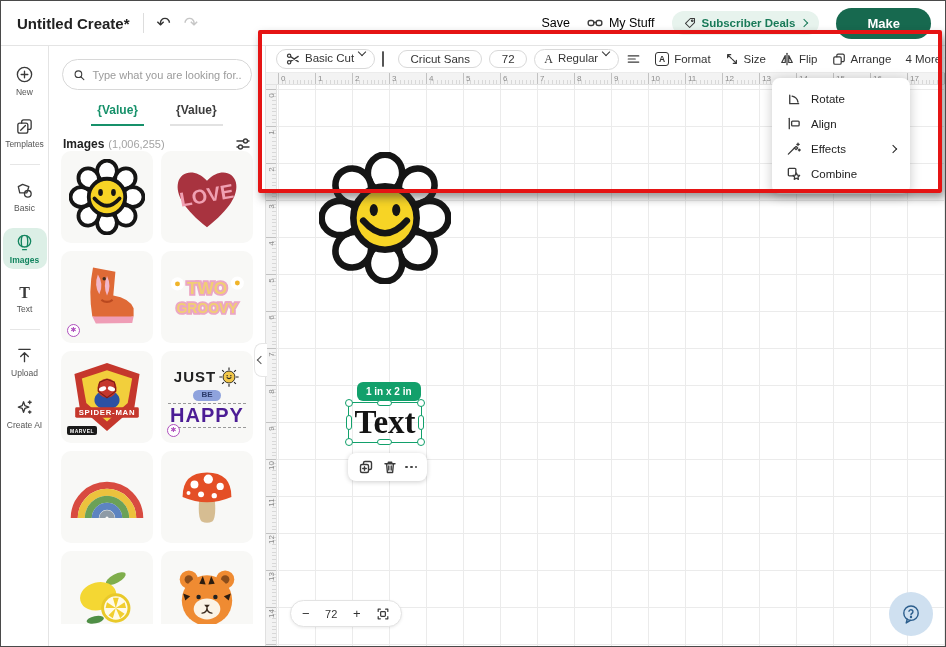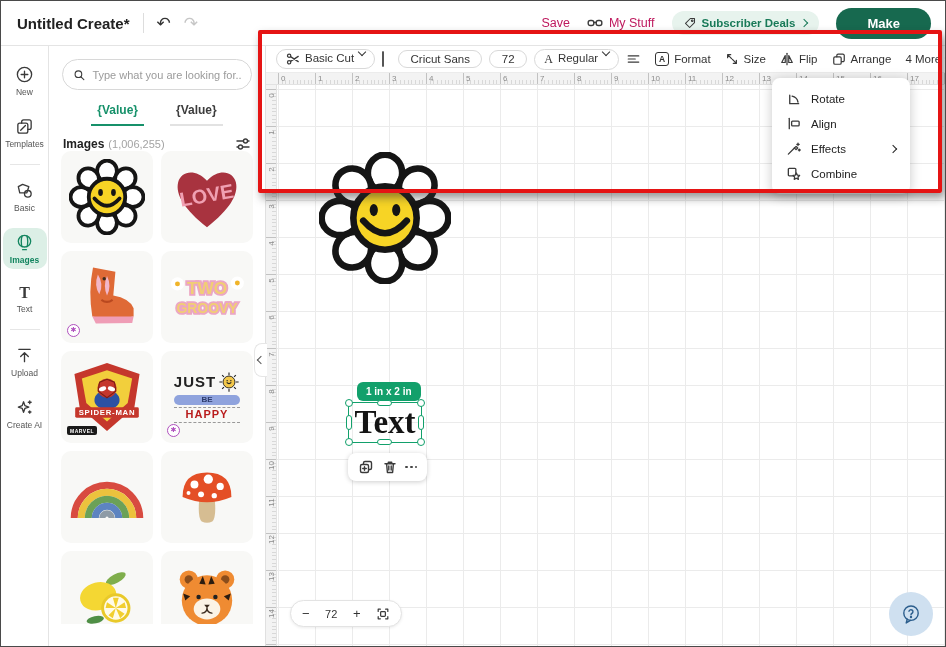--- a/index.html
+++ b/index.html
@@ -9,21 +9,21 @@
 .ic{stroke:#3a3a3a;fill:none;stroke-width:1.4;stroke-linecap:round;stroke-linejoin:round}
 
 
 .hdr{position:absolute;left:0;top:0;width:100%;height:45px;display:flex;align-items:center;border-bottom:1px solid #e4e4e4;background:#fff;z-index:10}
 .hdr-left{display:flex;align-items:center;gap:13px;padding-left:16px}
 .title{font-size:15px;font-weight:bold;color:#222}
 .vdiv{width:1px;height:20px;background:#ddd}
 .glyph-btn{font-size:17px;color:#333;background:none;border:none;cursor:pointer;line-height:1}
 .glyph-btn.dis{color:#c6c6c6}
 .hdr-right{margin-left:auto;display:flex;align-items:center;gap:17px;padding-right:14px}
-.hdr-link{font-size:12.5px;color:#be185d;display:flex;align-items:center;gap:6px;background:none;border:none;cursor:pointer}
+.hdr-link{font-size:12.5px;color:#000000;display:flex;align-items:center;gap:6px;background:none;border:none;cursor:pointer}
 .deals-pill{display:flex;align-items:center;gap:6px;background:#e7f3ed;color:#197a58;font-size:11.5px;font-weight:bold;border:none;border-radius:15px;padding:6px 12px;cursor:pointer}
 .make-btn{background:#17694f;color:#fff;font-size:13px;font-weight:bold;border:none;border-radius:19px;padding:8px 31px;cursor:pointer}
 .chev{display:inline-block;width:6px;height:6px;border-right:1.6px solid currentColor;border-bottom:1.6px solid currentColor}
 .chev-d{transform:rotate(45deg);margin-top:-3px}
 .chev-r{transform:rotate(-45deg)}
 .chev-l{transform:rotate(135deg)}
 
 
 .rail{position:absolute;left:0;top:45px;width:48px;height:602px;border-right:1px solid #e4e4e4;background:#fff;display:flex;flex-direction:column;align-items:center;gap:11px;padding-top:14px}
 .rail-item{display:flex;flex-direction:column;align-items:center;gap:3px;width:44px;padding:5px 0 4px;border-radius:10px;cursor:pointer;background:none;border:none}
@@ -44,24 +44,24 @@
 .tab.active{color:#16916a;border-bottom-color:#16916a}
 .results{display:flex;align-items:center;margin:10px 14px 0}
 .results b{font-size:12px;color:#222}
 .results span.cnt{font-size:11px;color:#a3a3a3;margin-left:4px}
 .filter-btn{margin-left:auto;background:none;border:none;cursor:pointer}
 .grid{position:absolute;left:0;top:105px;bottom:24px;width:100%;padding:0 12px;display:grid;grid-template-columns:1fr 1fr;gap:8px;grid-auto-rows:92px;overflow:hidden}
 .card{position:relative;background:#f8f8f6;border-radius:10px;display:flex;align-items:center;justify-content:center;cursor:pointer;border:none}
 .premium{position:absolute;left:6px;bottom:6px;width:13px;height:13px;border-radius:50%;background:#fff;border:1.5px solid #b050be;color:#b050be;font-size:7px;line-height:10px;text-align:center}
 .marvel-tag{position:absolute;left:6px;bottom:8px;background:#1a1a1a;color:#fff;font-size:5px;font-weight:bold;letter-spacing:.5px;padding:1.5px 3px;border-radius:2px}
 .adv{position:absolute;bottom:0;left:0;width:100%;height:24px;background:#fff;display:flex;align-items:center;justify-content:center;gap:6px;border:none;cursor:pointer;color:#12855f;font-size:12.5px;font-weight:bold}
-.jbh{display:flex;flex-direction:column;line-height:1.05}
+.jbh{display:flex;flex-direction:column;align-items:center;line-height:1.05}
 .jbh-r1{display:flex;align-items:center;gap:2px;font-size:15px;font-weight:bold;color:#222;letter-spacing:1px}
 .jbh-cloud{background:#8fa3dd;color:#2c3a6b;border-radius:7px;font-size:8px;font-weight:bold;padding:1px 8px;margin:2px 0}
-.jbh-happy{font-size:11px;font-weight:bold;color:#b91c1c;letter-spacing:1px;border-top:1px dashed #999;border-bottom:1px dashed #999;padding:1px 2px}
+.jbh-happy{font-size:20px;font-weight:bold;color:#4c1d95;letter-spacing:1px;border-top:1px dashed #999;border-bottom:1px dashed #999;padding:1px 2px}
 
 
 .region{position:absolute;left:265px;top:45px;width:681px;height:602px;background:#fff}
 .toolbar{position:absolute;left:0;top:0;width:100%;height:27px;background:#fff;border-bottom:1px solid #ececec;display:flex;align-items:center;gap:7px;padding:0 12px 0 10px;z-index:5}
 .tb-pill{display:flex;align-items:flex-start;gap:5px;border:1px solid #d9d9d9;border-radius:14px;padding:2px 9px;font-size:11.5px;color:#333;background:#fff;cursor:pointer;white-space:nowrap}
 .tb-btn{display:flex;align-items:center;gap:5px;font-size:11.5px;color:#333;background:none;border:none;cursor:pointer;white-space:nowrap}
 .tb-div{width:1px;height:14px;background:#e5e5e5}
 .swatch{width:16px;height:16px;background:#161616;border-radius:4px;border:1px solid #555;cursor:pointer}
 .abox{width:14px;height:14px;border:1.4px solid #333;border-radius:3px;font-size:8.5px;font-weight:bold;color:#333;display:flex;align-items:center;justify-content:center}
 .a-glyph{font-size:12px;color:#333;font-family:"Liberation Serif",serif}

